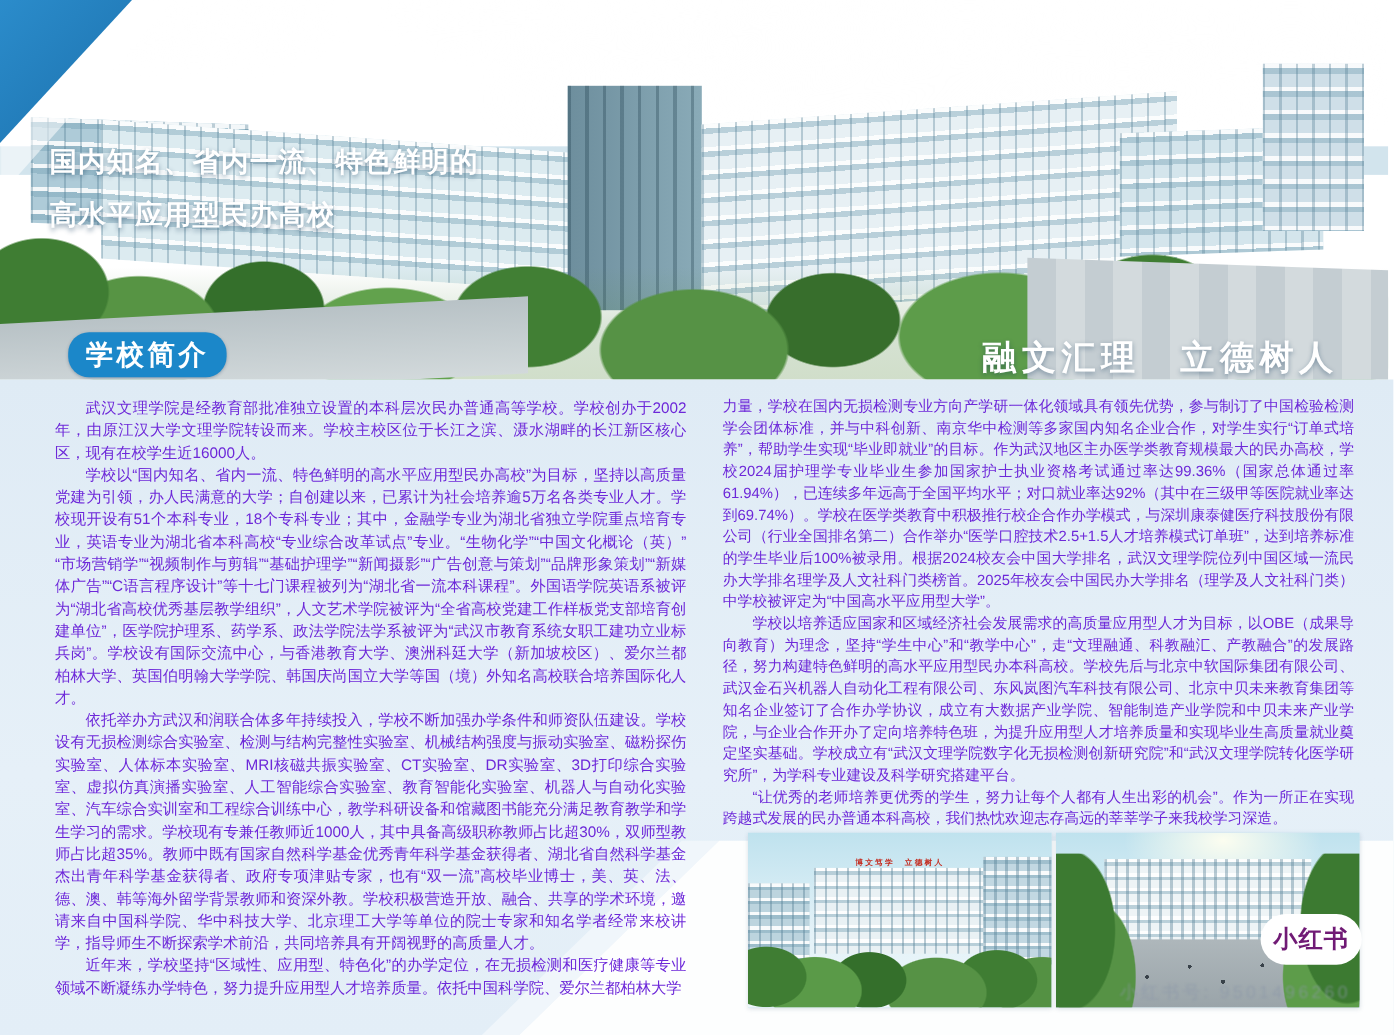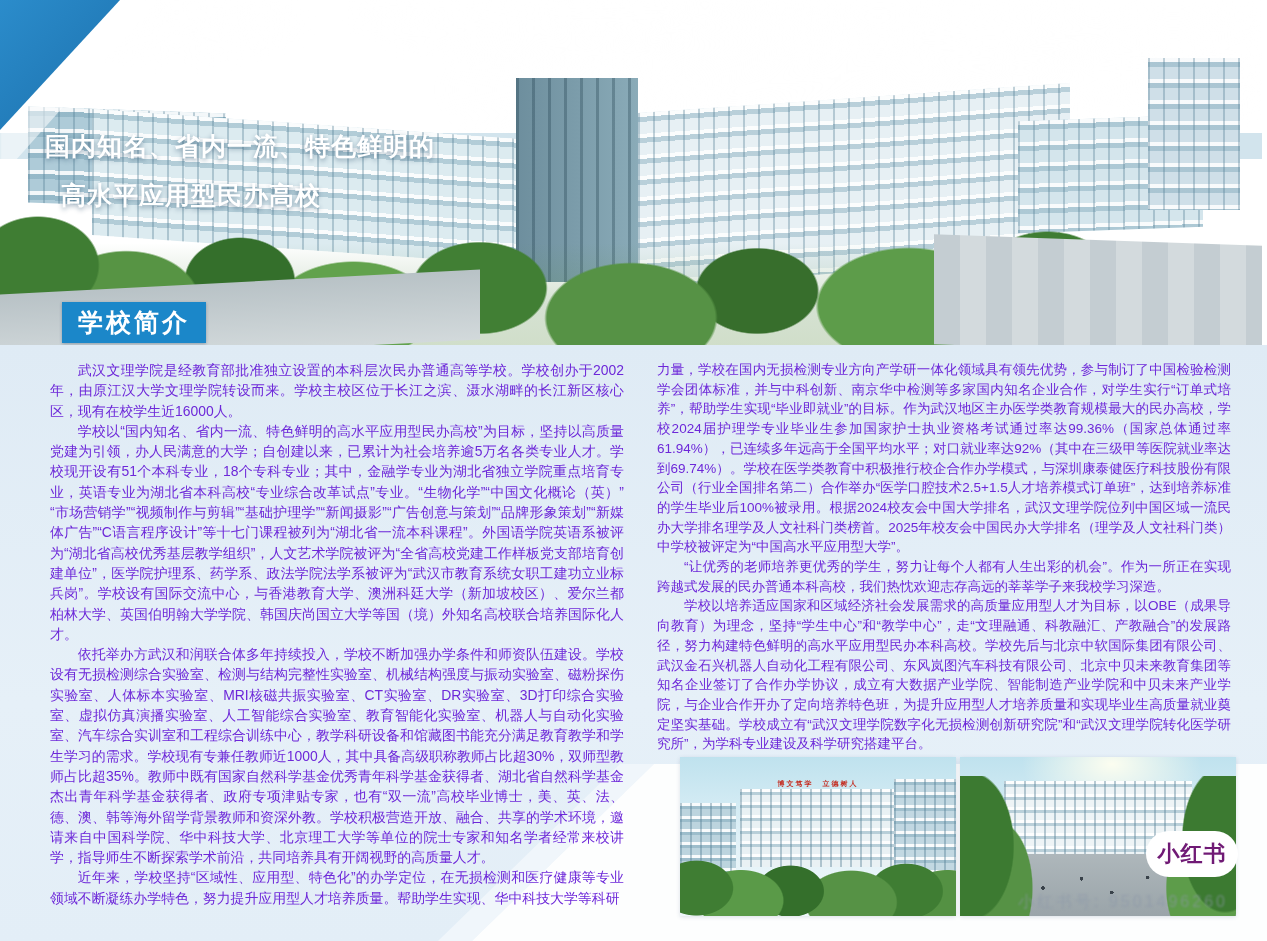--- a/index.html
+++ b/index.html
@@ -60,24 +60,24 @@
     background:linear-gradient(135deg,#2b8ccb,#15649f);
     clip-path:polygon(0 0,120px 0,0 130px); }
   .tri-white { position:absolute; left:0; top:0; width:200px; height:220px;
     background:rgba(255,255,255,.55);
     clip-path:polygon(120px 0,158px 0,0 178px,0 130px); filter:blur(1px); }
 
   
   .headline { position:absolute; left:45px; top:130px; color:#ffffff; font-weight:700;
     text-shadow:0 2px 5px rgba(10,50,85,.45); letter-spacing:1px; }
   .headline .l1 { font-size:25px; }
-  .headline .l2 { font-size:25px; margin-top:16px;padding-left:16px; }
+  .headline .l2 { font-size:25px; margin-top:16px; }
   .badge { position:absolute; left:62px; top:302px; width:144px; height:41px;
     background:#1b87c9; color:#ffffff; font-size:25px; font-weight:700; letter-spacing:3px;
-    display:flex; align-items:center; justify-content:center; box-shadow:0 1px 3px rgba(0,40,80,.3); }
+    display:flex; align-items:center; justify-content:center; box-shadow:0 1px 3px rgba(0,40,80,.3);border-radius:19px; }
   .slogan { position:absolute; left:893px; top:304px; color:#ffffff; font-size:31px; font-weight:700;
     letter-spacing:5px; white-space:nowrap; text-shadow:0 2px 5px rgba(10,50,85,.4); }
 
   
   .panel { position:absolute; left:0; top:345px; width:1267px; height:596px;
     background:linear-gradient(180deg,#dfebf5 0%,#e6f0f8 60%,#e3eef7 100%); }
   .wedge-stripe { position:absolute; inset:0; background:#f0f6fb;
     clip-path:polygon(438px 941px,620px 764px,654px 764px,472px 941px); }
   .wedge-white { position:absolute; inset:0; background:#fdfefe;
     clip-path:polygon(472px 941px,654px 764px,1267px 764px,1267px 941px); }
@@ -155,36 +155,37 @@
   </div>
 
   <div class="tri-white"></div>
   <div class="tri-blue"></div>
 
   <div class="headline">
     <div class="l1">国内知名、省内一流、特色鲜明的</div>
     <div class="l2">高水平应用型民办高校</div>
   </div>
   <div class="badge">学校简介</div>
+  <div class="slogan">融文汇理　立德树人</div>
 
   <div class="panel"></div>
   <div class="wedge-stripe"></div>
   <div class="wedge-white"></div>
 
   <div class="col col-left">
     <p>武汉文理学院是经教育部批准独立设置的本科层次民办普通高等学校。学校创办于2002年，由原江汉大学文理学院转设而来。学校主校区位于长江之滨、滠水湖畔的长江新区核心区，现有在校学生近16000人。</p>
     <p>学校以“国内知名、省内一流、特色鲜明的高水平应用型民办高校”为目标，坚持以高质量党建为引领，办人民满意的大学；自创建以来，已累计为社会培养逾5万名各类专业人才。学校现开设有51个本科专业，18个专科专业；其中，金融学专业为湖北省独立学院重点培育专业，英语专业为湖北省本科高校“专业综合改革试点”专业。“生物化学”“中国文化概论（英）”“市场营销学”“视频制作与剪辑”“基础护理学”“新闻摄影”“广告创意与策划”“品牌形象策划”“新媒体广告”“C语言程序设计”等十七门课程被列为“湖北省一流本科课程”。外国语学院英语系被评为“湖北省高校优秀基层教学组织”，人文艺术学院被评为“全省高校党建工作样板党支部培育创建单位”，医学院护理系、药学系、政法学院法学系被评为“武汉市教育系统女职工建功立业标兵岗”。学校设有国际交流中心，与香港教育大学、澳洲科廷大学（新加坡校区）、爱尔兰都柏林大学、英国伯明翰大学学院、韩国庆尚国立大学等国（境）外知名高校联合培养国际化人才。</p>
     <p>依托举办方武汉和润联合体多年持续投入，学校不断加强办学条件和师资队伍建设。学校设有无损检测综合实验室、检测与结构完整性实验室、机械结构强度与振动实验室、磁粉探伤实验室、人体标本实验室、MRI核磁共振实验室、CT实验室、DR实验室、3D打印综合实验室、虚拟仿真演播实验室、人工智能综合实验室、教育智能化实验室、机器人与自动化实验室、汽车综合实训室和工程综合训练中心，教学科研设备和馆藏图书能充分满足教育教学和学生学习的需求。学校现有专兼任教师近1000人，其中具备高级职称教师占比超30%，双师型教师占比超35%。教师中既有国家自然科学基金优秀青年科学基金获得者、湖北省自然科学基金杰出青年科学基金获得者、政府专项津贴专家，也有“双一流”高校毕业博士，美、英、法、德、澳、韩等海外留学背景教师和资深外教。学校积极营造开放、融合、共享的学术环境，邀请来自中国科学院、华中科技大学、北京理工大学等单位的院士专家和知名学者经常来校讲学，指导师生不断探索学术前沿，共同培养具有开阔视野的高质量人才。</p>
-    <p>近年来，学校坚持“区域性、应用型、特色化”的办学定位，在无损检测和医疗健康等专业领域不断凝练办学特色，努力提升应用型人才培养质量。帮助学生实现、华中科技大学等科研</p>
+    <p>近年来，学校坚持“区域性、应用型、特色化”的办学定位，在无损检测和医疗健康等专业领域不断凝练办学特色，努力提升应用型人才培养质量。依托中国科学院、爱尔兰都柏林大学</p>
   </div>
 
   <div class="col col-right">
     <p class="no-indent">力量，学校在国内无损检测专业方向产学研一体化领域具有领先优势，参与制订了中国检验检测学会团体标准，并与中科创新、南京华中检测等多家国内知名企业合作，对学生实行“订单式培养”，帮助学生实现“毕业即就业”的目标。作为武汉地区主办医学类教育规模最大的民办高校，学校2024届护理学专业毕业生参加国家护士执业资格考试通过率达99.36%（国家总体通过率61.94%），已连续多年远高于全国平均水平；对口就业率达92%（其中在三级甲等医院就业率达到69.74%）。学校在医学类教育中积极推行校企合作办学模式，与深圳康泰健医疗科技股份有限公司（行业全国排名第二）合作举办“医学口腔技术2.5+1.5人才培养模式订单班”，达到培养标准的学生毕业后100%被录用。根据2024校友会中国大学排名，武汉文理学院位列中国区域一流民办大学排名理学及人文社科门类榜首。2025年校友会中国民办大学排名（理学及人文社科门类）中学校被评定为“中国高水平应用型大学”。</p>
+    <p>学校以培养适应国家和区域经济社会发展需求的高质量应用型人才为目标，以OBE（成果导向教育）为理念，坚持“学生中心”和“教学中心”，走“文理融通、科教融汇、产教融合”的发展路径，努力构建特色鲜明的高水平应用型民办本科高校。学校先后与北京中软国际集团有限公司、武汉金石兴机器人自动化工程有限公司、东风岚图汽车科技有限公司、北京中贝未来教育集团等知名企业签订了合作办学协议，成立有大数据产业学院、智能制造产业学院和中贝未来产业学院，与企业合作开办了定向培养特色班，为提升应用型人才培养质量和实现毕业生高质量就业奠定坚实基础。学校成立有“武汉文理学院数字化无损检测创新研究院”和“武汉文理学院转化医学研究所”，为学科专业建设及科学研究搭建平台。</p>
     <p>“让优秀的老师培养更优秀的学生，努力让每个人都有人生出彩的机会”。作为一所正在实现跨越式发展的民办普通本科高校，我们热忱欢迎志存高远的莘莘学子来我校学习深造。</p>
-    <p>学校以培养适应国家和区域经济社会发展需求的高质量应用型人才为目标，以OBE（成果导向教育）为理念，坚持“学生中心”和“教学中心”，走“文理融通、科教融汇、产教融合”的发展路径，努力构建特色鲜明的高水平应用型民办本科高校。学校先后与北京中软国际集团有限公司、武汉金石兴机器人自动化工程有限公司、东风岚图汽车科技有限公司、北京中贝未来教育集团等知名企业签订了合作办学协议，成立有大数据产业学院、智能制造产业学院和中贝未来产业学院，与企业合作开办了定向培养特色班，为提升应用型人才培养质量和实现毕业生高质量就业奠定坚实基础。学校成立有“武汉文理学院数字化无损检测创新研究院”和“武汉文理学院转化医学研究所”，为学科专业建设及科学研究搭建平台。</p>
   </div>
 
   <div class="photo photo1">
     <div class="p-sky"></div>
     <div class="p-b grid p-grid" style="left:60px;top:32px;width:155px;height:78px;background-color:#e9f1f4;"></div>
     <div class="p-b grid p-grid" style="left:0;top:46px;width:56px;height:70px;background-color:#bcd4de;"></div>
     <div class="p-b grid p-grid" style="left:214px;top:22px;width:62px;height:98px;background-color:#c2d8e2;"></div>
     <div class="p-sign" style="top:22px;">博文笃学　立德树人</div>
     <div class="p-trees"></div>
   </div>

